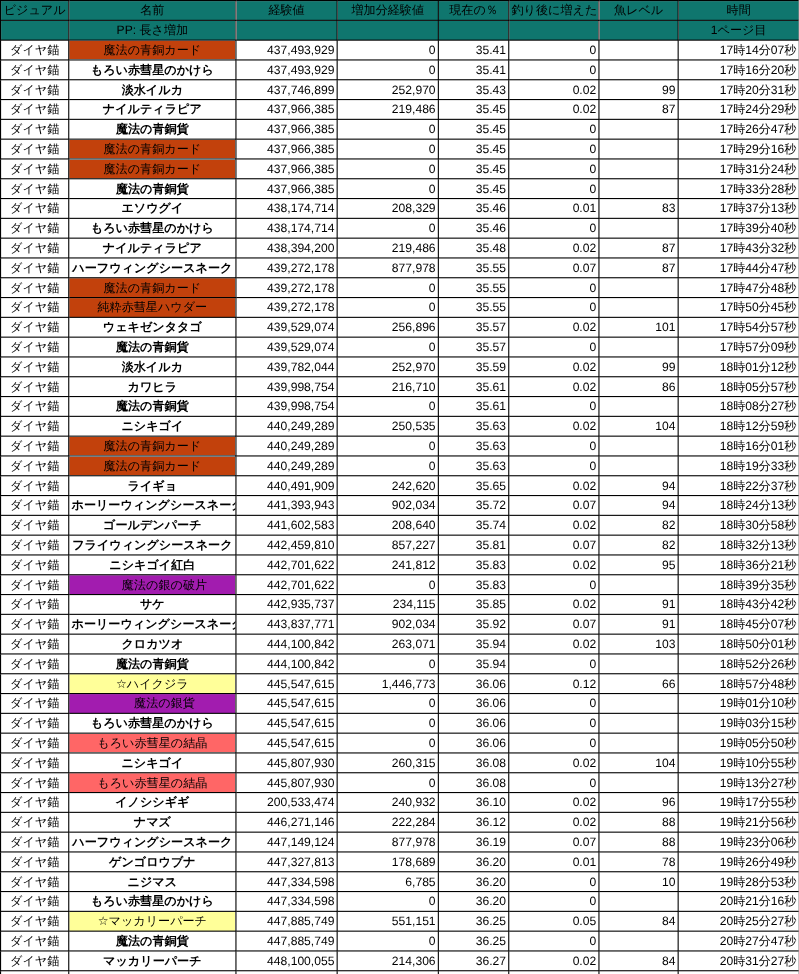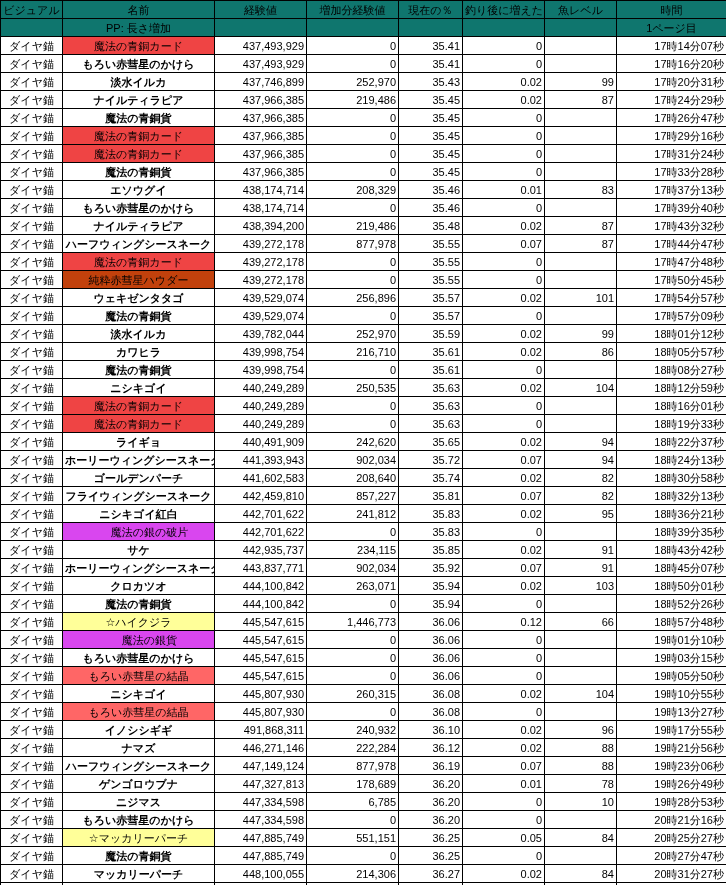--- a/index.html
+++ b/index.html
@@ -22,23 +22,23 @@
     padding:0 2px;
     overflow:hidden;
     white-space:nowrap;
     color:#000000;
   }
   th{background:#0f766e;font-weight:normal;text-align:center;}
   .c-col0,.c-col1{text-align:center;}
   .c-col2,.c-col3,.c-col4,.c-col5,.c-col6{text-align:right;}
   .c-col7{text-align:right;margin-top:19px;}
   td.name{text-align:center;}
-  .hl-green{background:#ef4444;}
+  .hl-green{background:#c2410c;}
   .hl-pink{background:#c2410c;}
-  .hl-gray{background:#d946ef;padding-left:24px;}
+  .hl-gray{background:#a21caf;padding-left:24px;}
   .hl-yellow{background:#ffff99;}
   .hl-red{background:#ff6666;}
   .hl-none{background:#ffffff;font-weight:bold;}
   tr.row td{height:17px;}
 </style>
 </head>
 <body>
 
 <div id="wrap">
   <table>
@@ -451,21 +451,21 @@
           <td class="c-col2">445,807,930</td>
           <td class="c-col3">0</td>
           <td class="c-col4">36.08</td>
           <td class="c-col5">0</td>
           <td class="c-col6"></td>
           <td class="c-col7">19時13分27秒</td>
         </tr>
         <tr class="row">
           <td class="c-col0">ダイヤ錨</td>
           <td class="c-col1 name hl-none">イノシシギギ</td>
-          <td class="c-col2">491,868,311</td>
+          <td class="c-col2">200,533,474</td>
           <td class="c-col3">240,932</td>
           <td class="c-col4">36.10</td>
           <td class="c-col5">0.02</td>
           <td class="c-col6">96</td>
           <td class="c-col7">19時17分55秒</td>
         </tr>
         <tr class="row">
           <td class="c-col0">ダイヤ錨</td>
           <td class="c-col1 name hl-none">ナマズ</td>
           <td class="c-col2">446,271,146</td>

